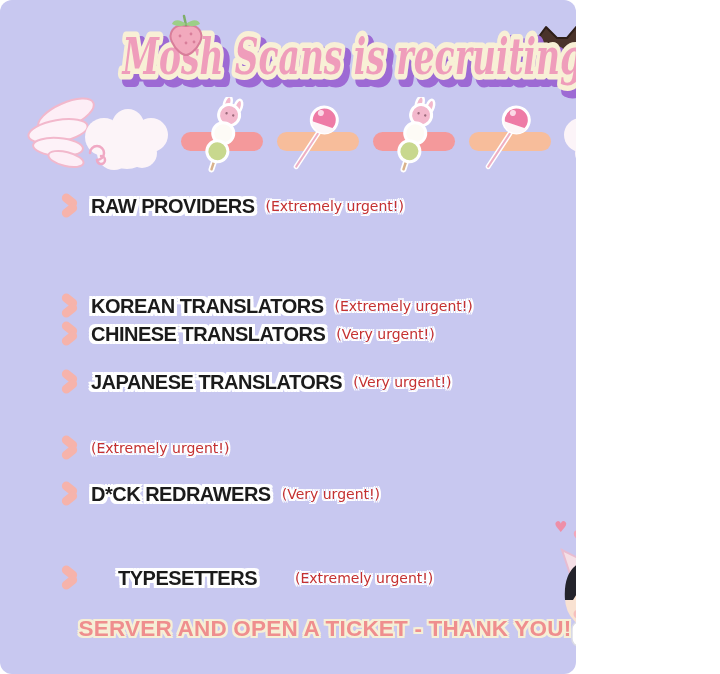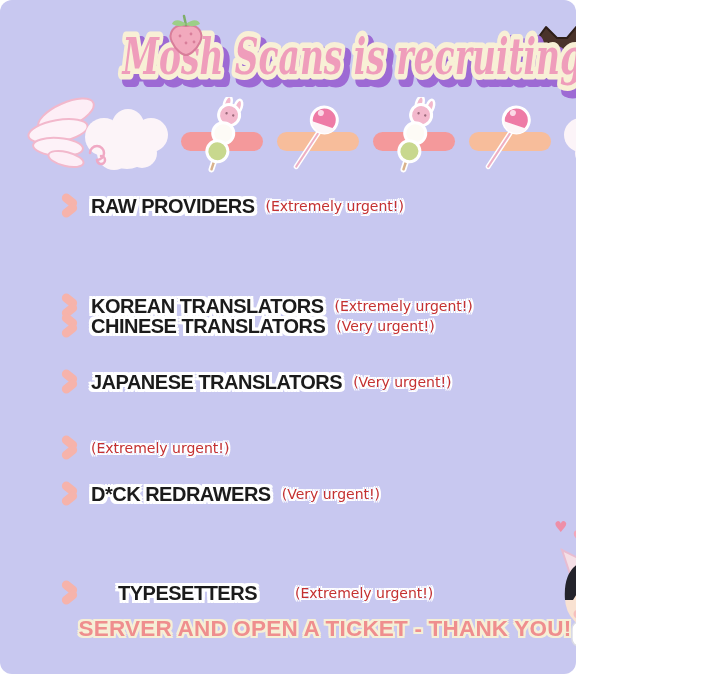--- a/index.html
+++ b/index.html
@@ -39,22 +39,22 @@
       -3px 3px 0 #fff, 0 3px 0 #fff, 3px 3px 0 #fff,
       -2px -2px 0 #fff, 2px -2px 0 #fff, -2px 2px 0 #fff, 2px 2px 0 #fff;
   }
   .urgency{
     font-family:"DejaVu Sans",sans-serif;font-size:14px;color:#c53131;
     text-shadow:
       -2px -2px 0 #fff, 0 -2px 0 #fff, 2px -2px 0 #fff,
       -2px 0 0 #fff, 2px 0 0 #fff,
       -2px 2px 0 #fff, 0 2px 0 #fff, 2px 2px 0 #fff;
   }
-  .r1{top:192px;} .r2{top:252px;margin-top:40px;} .r3{top:312px;} .r4{top:368px;justify-content:flex-end;}
-  .r5{top:434px;} .r6{top:480px;} .r7{top:579px;gap:38px;}
+  .r1{top:192px;} .r2{top:252px;margin-top:40px;} .r3{top:320px;} .r4{top:368px;justify-content:flex-end;}
+  .r5{top:434px;} .r6{top:480px;} .r7{top:564px;gap:38px;}
   
   .footer-text{
     position:absolute;left:70px;top:617px;width:510px;z-index:3;
     text-align:center;font-weight:bold;font-size:22.5px;line-height:1.04;
     letter-spacing:0.2px;color:#ef8e8e;
     text-shadow:
       -2px -2px 0 #f6efd6, 0 -2px 0 #f6efd6, 2px -2px 0 #f6efd6,
       -2px 0 0 #f6efd6, 2px 0 0 #f6efd6,
       -2px 2px 0 #f6efd6, 0 2px 0 #f6efd6, 2px 2px 0 #f6efd6;
   }

